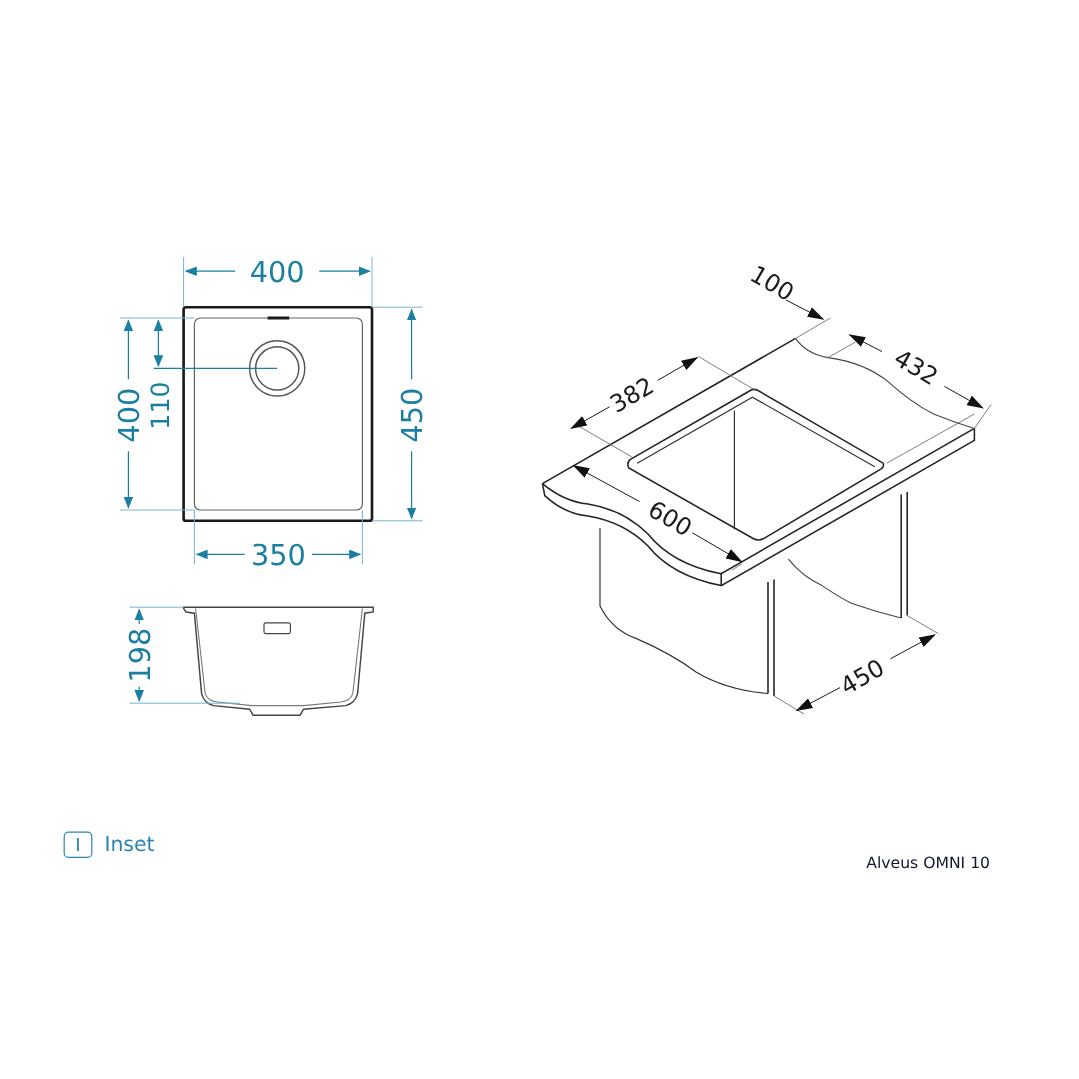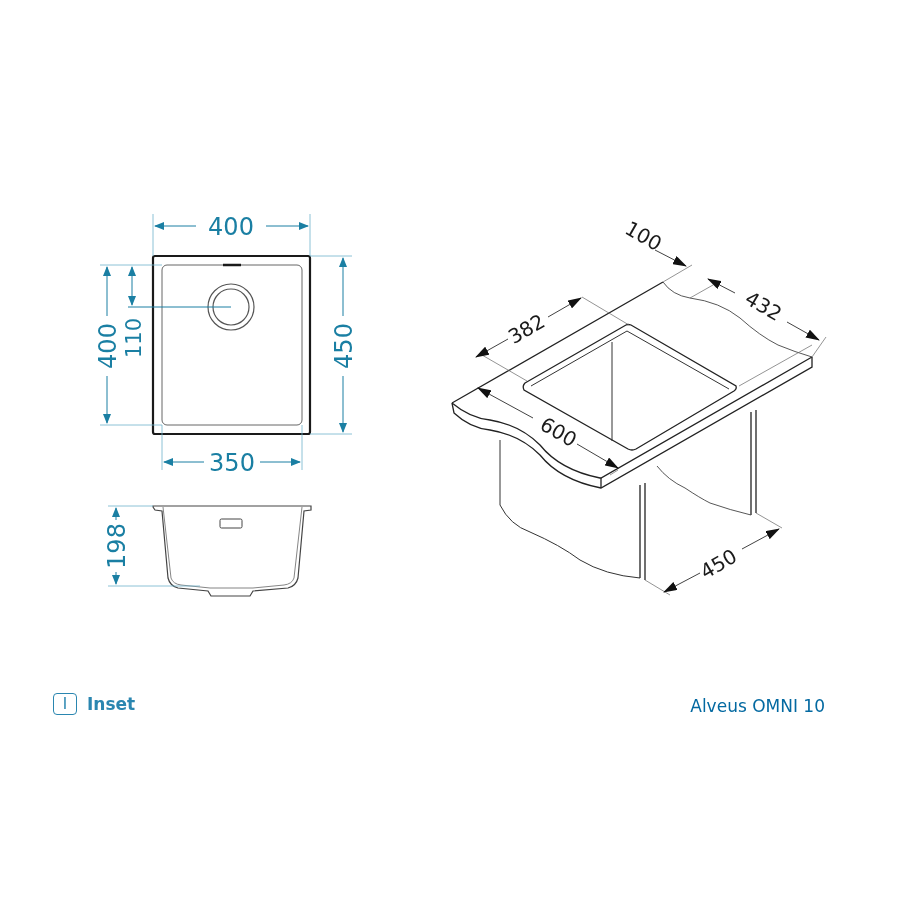--- a/index.html
+++ b/index.html
@@ -5,22 +5,22 @@
   html, body { margin: 0; padding: 0; background: #ffffff; }
   body { width: 899px; height: 899px; position: relative; overflow: hidden;
          font-family: "DejaVu Sans", sans-serif; }
   .drawing { position: absolute; left: 0; top: 0; width: 899px; height: 899px; }
   .dimtext { font-family: "DejaVu Sans", sans-serif; fill: #1a7fa3; }
   .isotext { font-family: "DejaVu Sans", sans-serif; fill: #1a1a1a; }
   .legend { position: absolute; left: 53px; top: 693px; display: flex; align-items: center; gap: 10px; }
   .legend-box { width: 24px; height: 22px; border: 1.5px solid #2a86b0; border-radius: 4px;
                 box-sizing: border-box; display: flex; align-items: center; justify-content: center;
                 color: #2a86b0; font-size: 15px; line-height: 1; }
-  .legend-label { color: #2a86b0; font-size: 17px; font-weight: bold; }
-  .model { position: absolute; right: 74px; top: 696px; color: #0369a1; font-size: 17px; }
+  .legend-label { color: #2a86b0; font-size: 17px; }
+  .model { position: absolute; right: 74px; top: 712px; color: #0f172a; font-size: 13px; }
 </style>
 </head>
 <body>
 
 <svg class="drawing" viewBox="0 0 899 899" xmlns="http://www.w3.org/2000/svg">
   <defs>
     <marker id="arrB" markerWidth="10" markerHeight="8" refX="9" refY="4" orient="auto-start-reverse" markerUnits="userSpaceOnUse">
       <path d="M0,0 L10,4 L0,8 z" fill="#1a7fa3"></path>
     </marker>
     <marker id="arrK" markerWidth="14" markerHeight="9" refX="13" refY="4.5" orient="auto-start-reverse" markerUnits="userSpaceOnUse">

